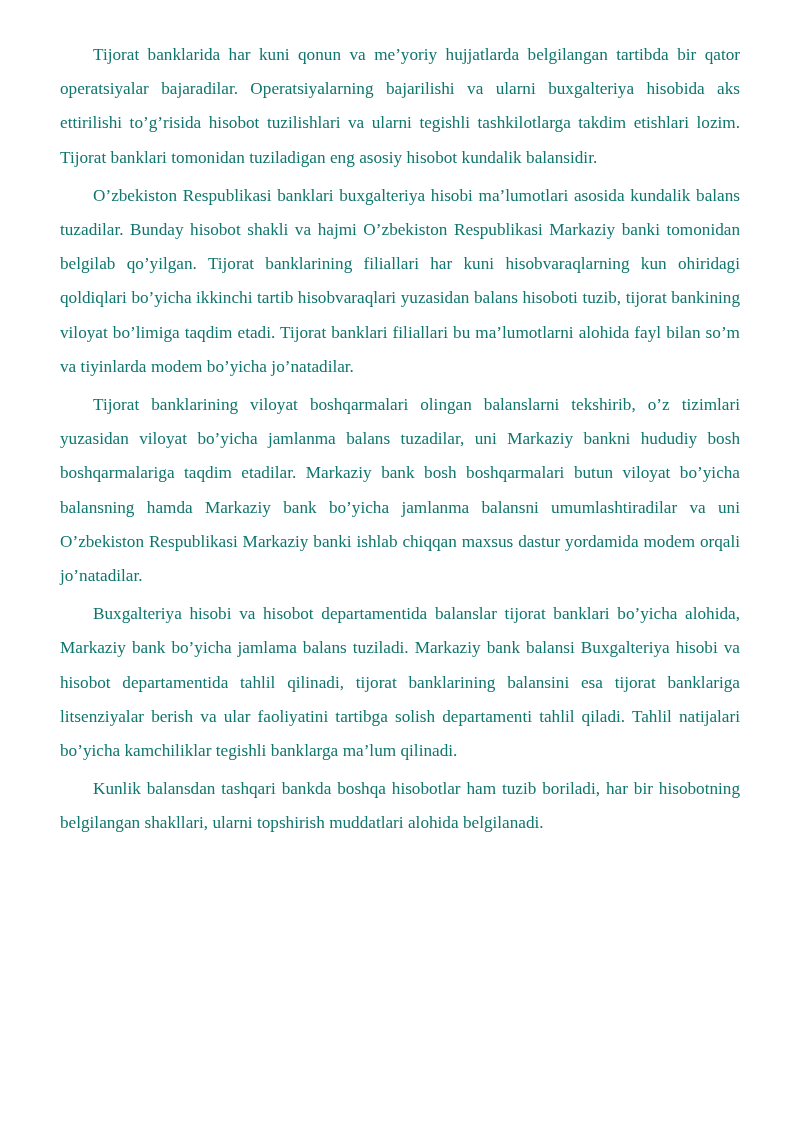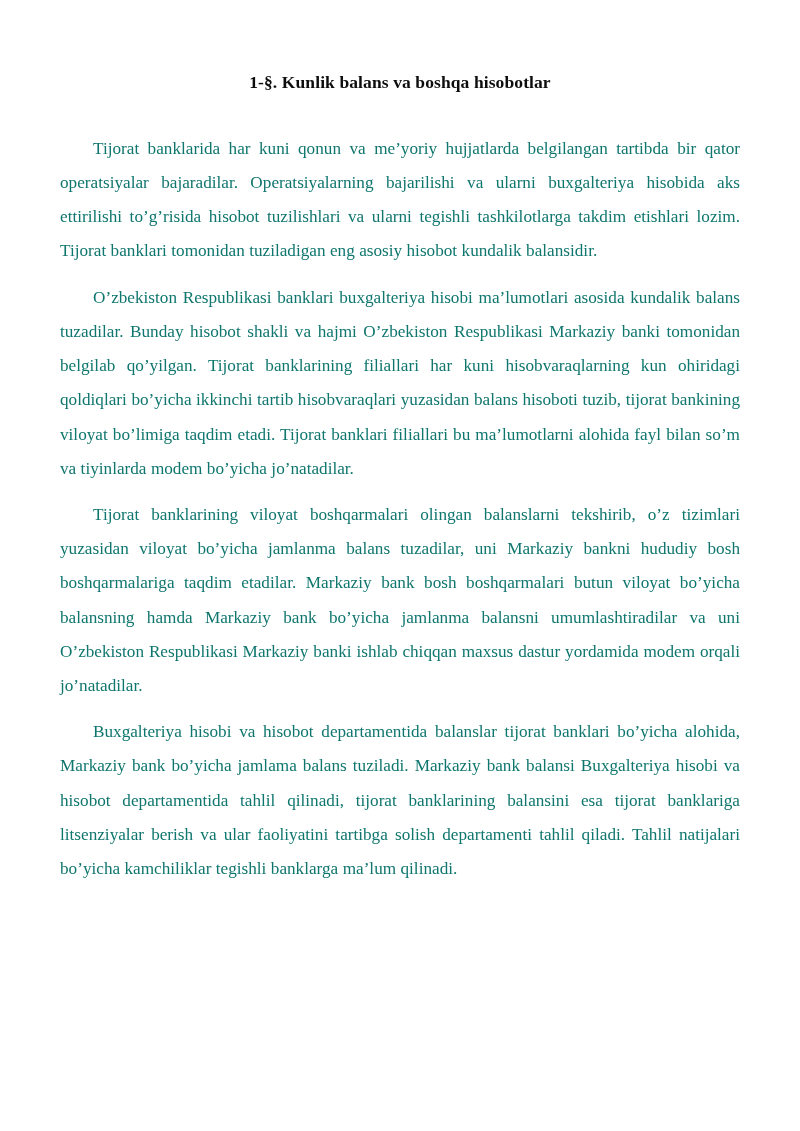--- a/index.html
+++ b/index.html
@@ -51,32 +51,32 @@
     text-indent: 33px;
     margin: 0;
     color: #0f766e;
     hyphens: none;
     word-spacing: 0.1px;
   }
   .para:first-of-type {
     margin-top: 38px;
   }
   .para + .para {
-    margin-top: 12px;
+    margin-top: 4px;
   }
 </style>
 </head>
 <body>
 
 <div class="page">
   <div class="content">
 
-    <h1 class="doc-title">1-§. Kunlik balans va boshqa hisobotlar</h1>
 
     <div class="body-text">
       <p class="para">Tijorat banklarida har kuni qonun va me’yoriy hujjatlarda belgilangan tartibda bir qator operatsiyalar bajaradilar. Operatsiyalarning bajarilishi va ularni buxgalteriya hisobida aks ettirilishi to’g’risida hisobot tuzilishlari va ularni tegishli tashkilotlarga takdim etishlari lozim. Tijorat banklari tomonidan tuziladigan eng asosiy hisobot kundalik balansidir.</p>
       <p class="para">O’zbekiston Respublikasi banklari buxgalteriya hisobi ma’lumotlari asosida kundalik balans tuzadilar. Bunday hisobot shakli va hajmi O’zbekiston Respublikasi Markaziy banki tomonidan belgilab qo’yilgan. Tijorat banklarining filiallari har kuni hisobvaraqlarning kun ohiridagi qoldiqlari bo’yicha ikkinchi tartib hisobvaraqlari yuzasidan balans hisoboti tuzib, tijorat bankining viloyat bo’limiga taqdim etadi. Tijorat banklari filiallari bu ma’lumotlarni alohida fayl bilan so’m va tiyinlarda modem bo’yicha jo’natadilar.</p>
       <p class="para">Tijorat banklarining viloyat boshqarmalari olingan balanslarni tekshirib, o’z tizimlari yuzasidan viloyat bo’yicha jamlanma balans tuzadilar, uni Markaziy bankni hududiy bosh boshqarmalariga taqdim etadilar. Markaziy bank bosh boshqarmalari butun viloyat bo’yicha balansning hamda Markaziy bank bo’yicha jamlanma balansni umumlashtiradilar va uni O’zbekiston Respublikasi Markaziy banki ishlab chiqqan maxsus dastur yordamida modem orqali jo’natadilar.</p>
       <p class="para">Buxgalteriya hisobi va hisobot departamentida balanslar tijorat banklari bo’yicha alohida, Markaziy bank bo’yicha jamlama balans tuziladi. Markaziy bank balansi Buxgalteriya hisobi va hisobot departamentida tahlil qilinadi, tijorat banklarining balansini esa tijorat banklariga litsenziyalar berish va ular faoliyatini tartibga solish departamenti tahlil qiladi. Tahlil natijalari bo’yicha kamchiliklar tegishli banklarga ma’lum qilinadi.</p>
+      <p class="para">Kunlik balansdan tashqari bankda boshqa hisobotlar ham tuzib boriladi, har bir hisobotning belgilangan shakllari, ularni topshirish muddatlari alohida belgilanadi.</p>
     </div>
 
   </div>
 </div>
 
 </body></html>

